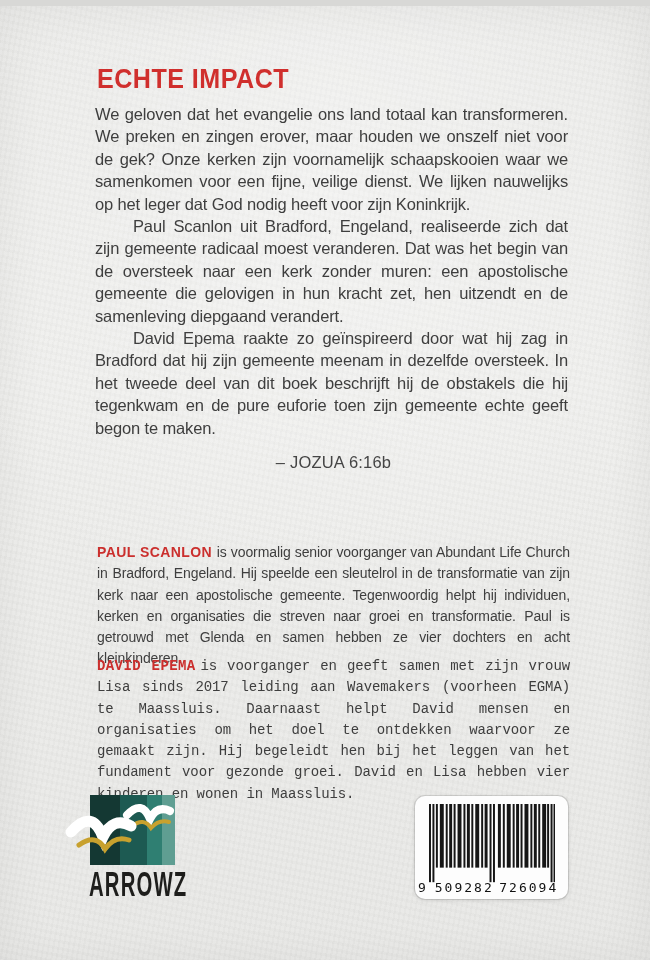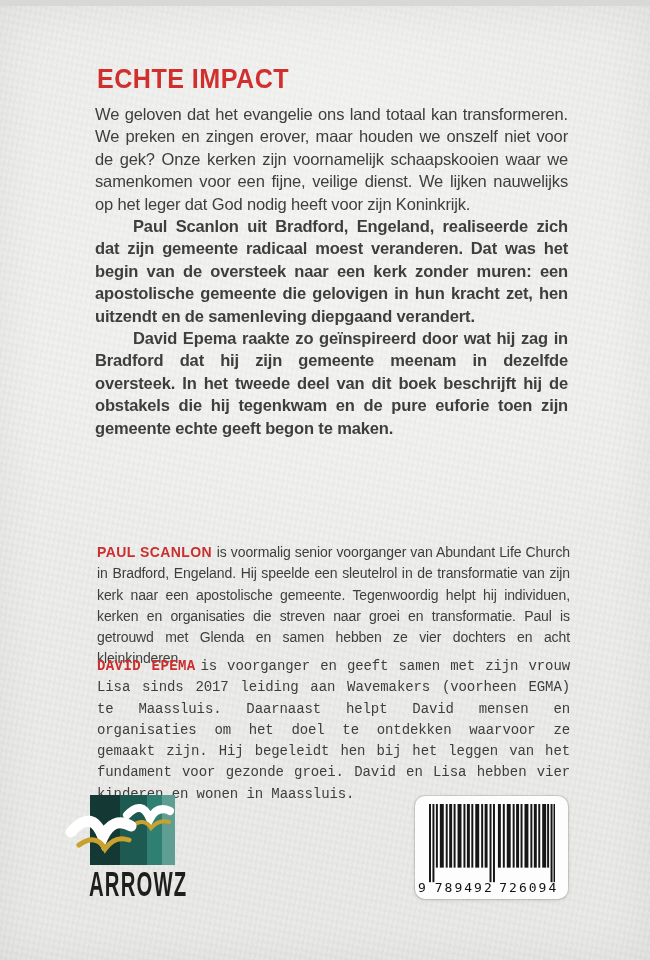--- a/index.html
+++ b/index.html
@@ -17,21 +17,21 @@
   .title{
     position:absolute;left:97px;top:58px;margin:0;
     font-size:27px;font-weight:bold;letter-spacing:.5px;color:#d02f2d;
     transform:scaleX(.93);transform-origin:left center;white-space:nowrap;
   }
   .blurb{position:absolute;left:95px;top:97px;width:473px;}
   .blurb p{
     margin:0;font-size:16.5px;line-height:22.4px;text-align:justify;
     letter-spacing:-.15px;color:#3e3e3e;
   }
-  .blurb p + p{text-indent:38px;font-weight:bold;}
+  .blurb p + p{text-indent:38px;}
   .quote{position:absolute;left:97px;top:443px;width:473px;text-align:center;}
   .quote-text{font-size:19px;line-height:24px;color:#414141;letter-spacing:-.1px;}
   .quote-attr{font-size:16.5px;margin-top:4px;color:#454545;letter-spacing:.2px;}
   .bio{
     position:absolute;left:97px;width:473px;margin:0;
     font-size:14px;line-height:21.3px;text-align:justify;
     letter-spacing:-.1px;color:#3e3e3e;
   }
   .bio-1{top:536px;}
   .bio-2{top:650px;font-family:Liberation Mono, monospace;}
@@ -63,20 +63,21 @@
 
   <h1 class="title">ECHTE IMPACT</h1>
 
   <div class="blurb">
     <p>We geloven dat het evangelie ons land totaal kan transformeren. We preken en zingen erover, maar houden we onszelf niet voor de gek? Onze kerken zijn voornamelijk schaapskooien waar we samenkomen voor een fijne, veilige dienst. We lijken nauwelijks op het leger dat God nodig heeft voor zijn Koninkrijk.</p>
     <p>Paul Scanlon uit Bradford, Engeland, realiseerde zich dat zijn gemeente radicaal moest veranderen. Dat was het begin van de oversteek naar een kerk zonder muren: een apostolische gemeente die gelovigen in hun kracht zet, hen uitzendt en de samenleving diepgaand verandert.</p>
     <p>David Epema raakte zo geïnspireerd door wat hij zag in Bradford dat hij zijn gemeente meenam in dezelfde oversteek. In het tweede deel van dit boek beschrijft hij de obstakels die hij tegenkwam en de pure euforie toen zijn gemeente echte geeft begon te maken.</p>
   </div>
 
   <div class="quote">
+    <div class="quote-attr">– JOZUA 6:16b</div>
   </div>
 
   <p class="bio bio-1"><span class="bio-name">PAUL SCANLON</span><span class="bio-text">is voormalig senior voorganger van Abundant Life Church in Bradford, Engeland. Hij speelde een sleutelrol in de transformatie van zijn kerk naar een apostolische gemeente. Tegenwoordig helpt hij individuen, kerken en organisaties die streven naar groei en transformatie. Paul is getrouwd met Glenda en samen hebben ze vier dochters en acht kleinkinderen.</span></p>
 
   <p class="bio bio-2"><span class="bio-name">DAVID EPEMA</span><span class="bio-text">is voorganger en geeft samen met zijn vrouw Lisa sinds 2017 leiding aan Wavemakers (voorheen EGMA) te Maassluis. Daarnaast helpt David mensen en organisaties om het doel te ontdekken waarvoor ze gemaakt zijn. Hij begeleidt hen bij het leggen van het fundament voor gezonde groei. David en Lisa hebben vier kinderen en wonen in Maassluis.</span></p>
 
   <div class="logo">
     <svg width="106" height="70" viewBox="-20 0 106 70" xmlns="http://www.w3.org/2000/svg">
       <rect x="0" y="0" width="30" height="70" fill="#143833"></rect>
       <rect x="30" y="0" width="27" height="70" fill="#1d5a52"></rect>
@@ -128,18 +129,18 @@
           <rect x="111" y="0" width="2" height="70"></rect>
         <rect x="115" y="0" width="4" height="70"></rect>
           <rect x="120" y="0" width="2" height="70"></rect>
 
         <rect x="123.5" y="0" width="2" height="86"></rect>
           <rect x="126.5" y="0" width="1.5" height="86"></rect>
       </g>
     </svg>
     <div class="bc-digits">
       <span class="d-left">9</span>
-      <span class="d-group">789492</span>
+      <span class="d-group">509282</span>
       <span class="d-group">726094</span>
     </div>
   </div>
 
 </div>
 
 </body></html>

